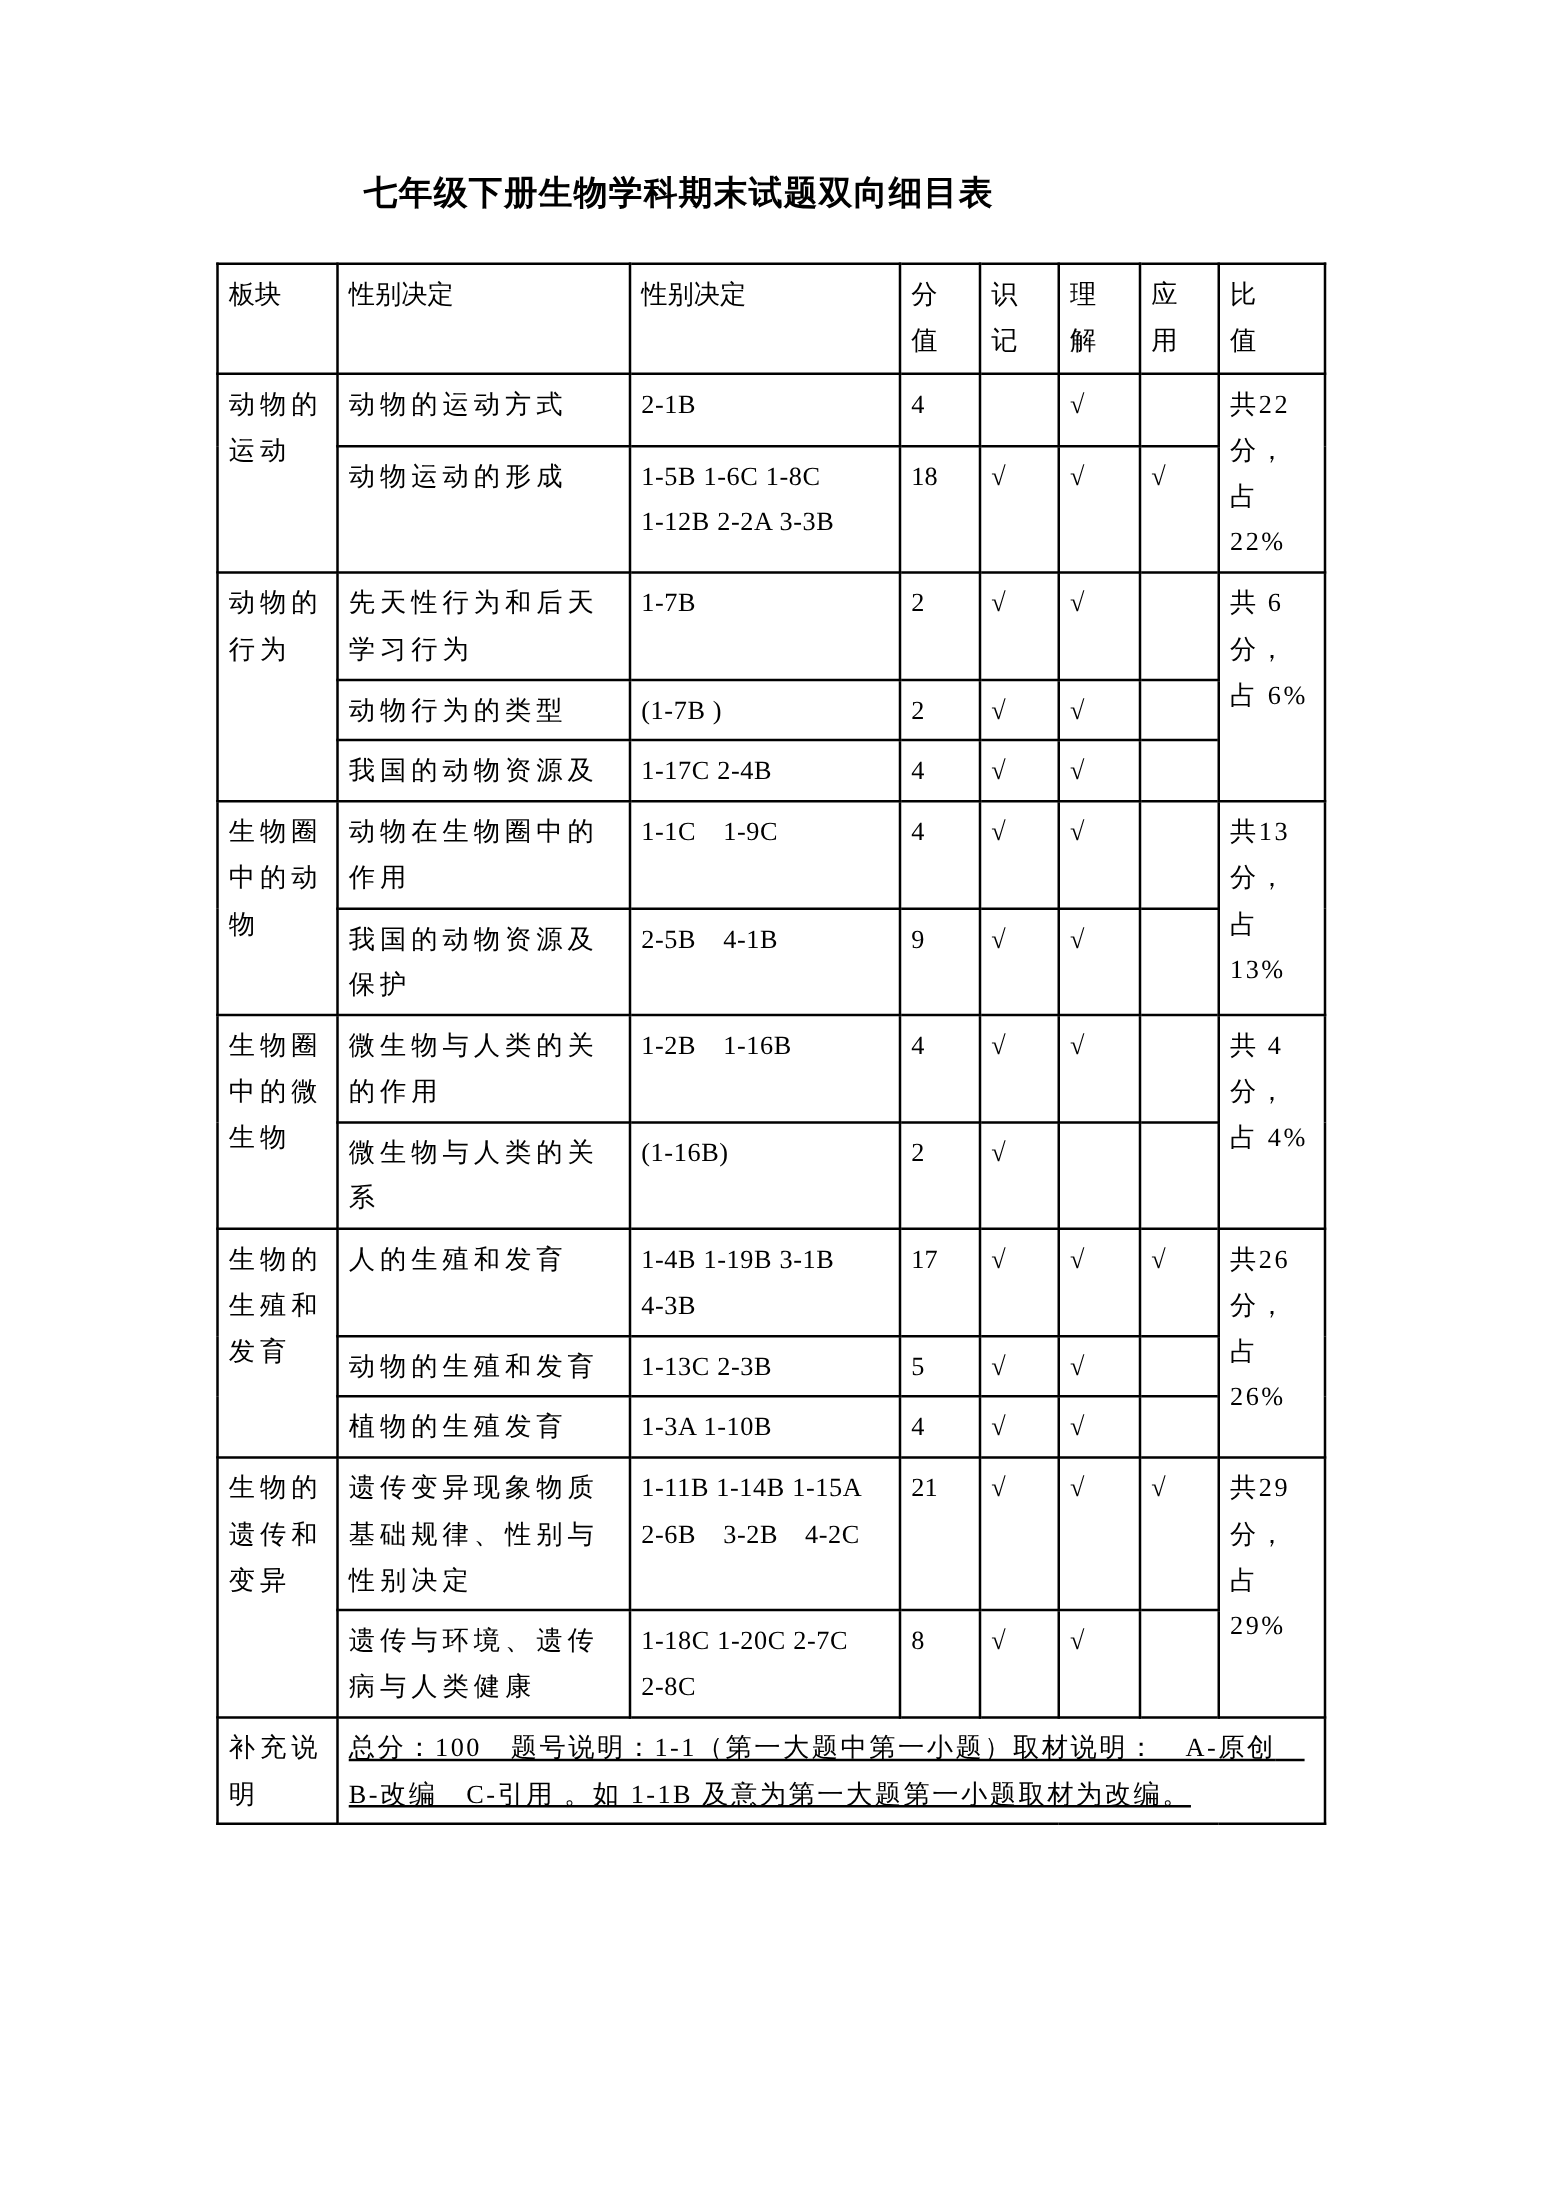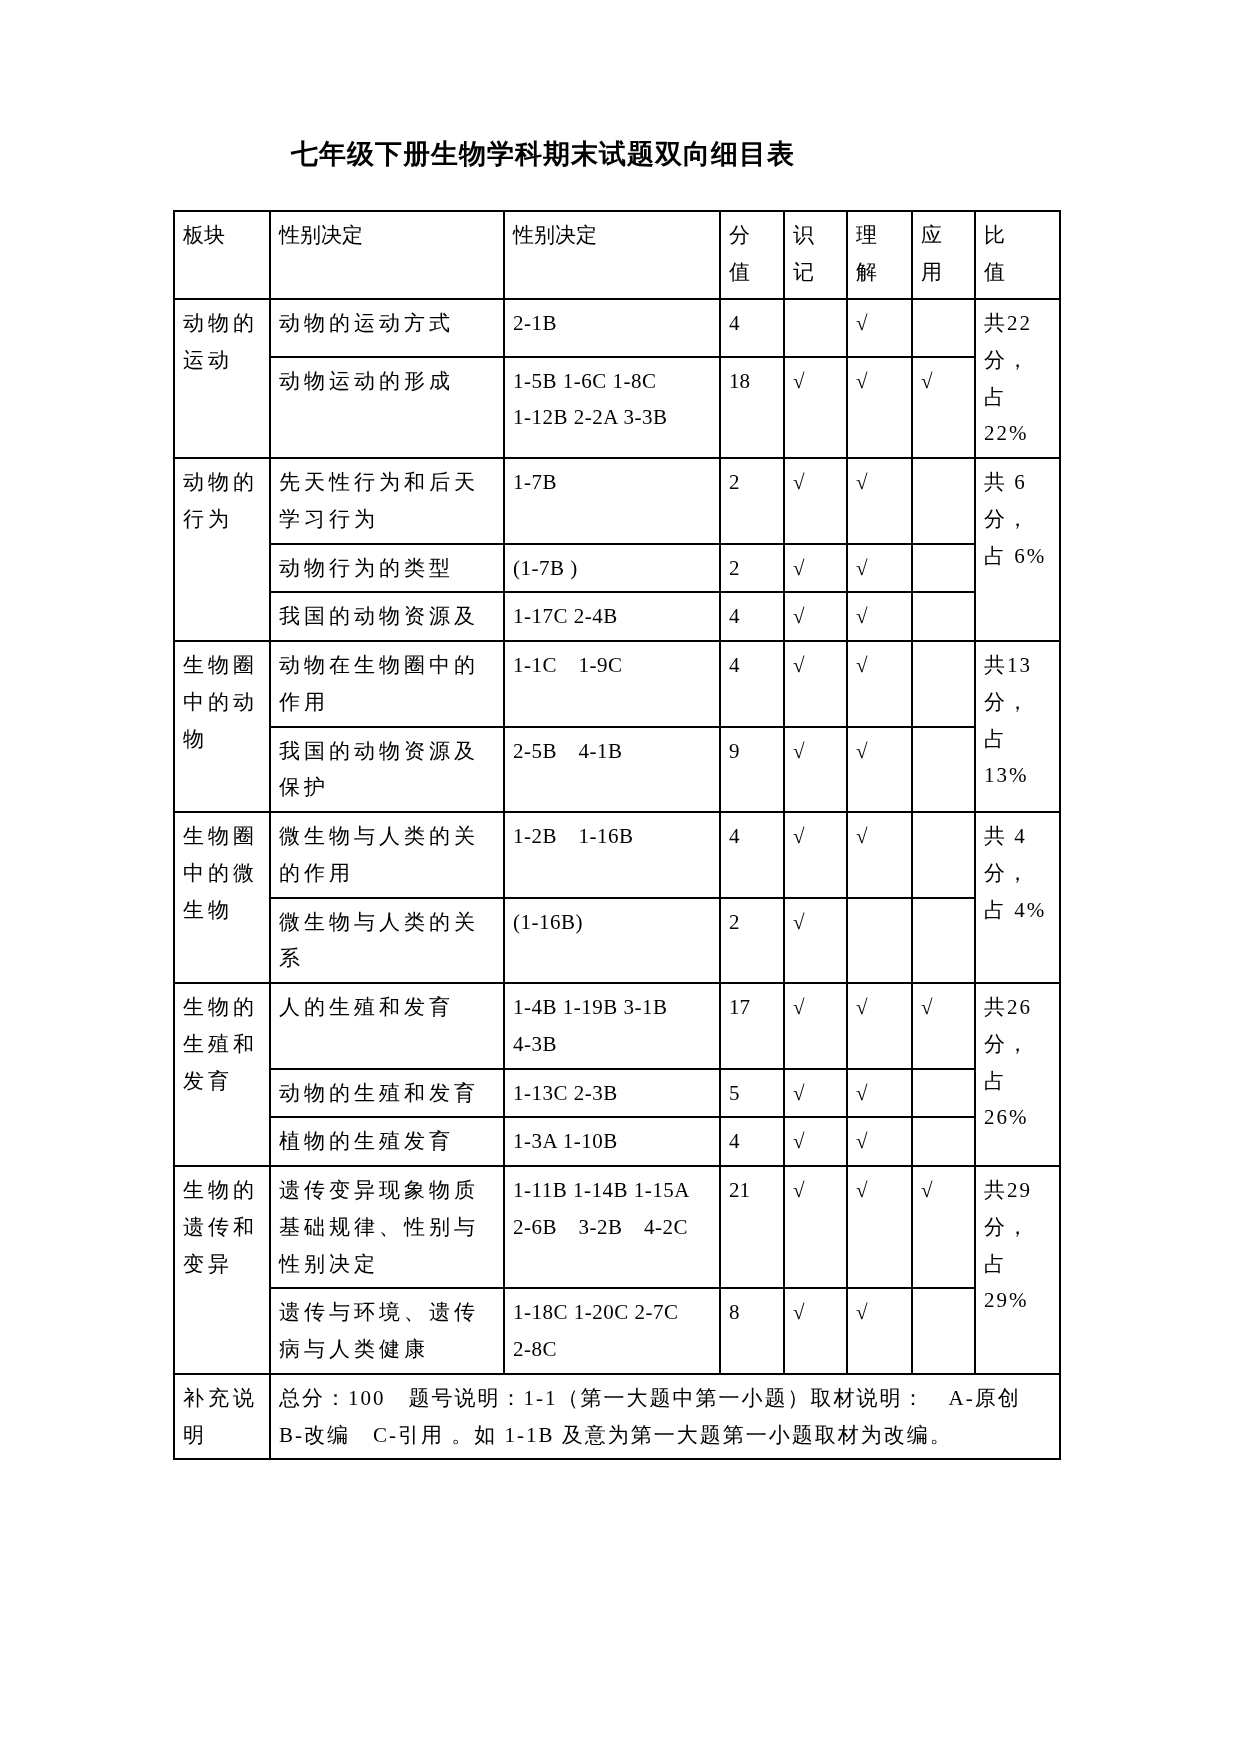--- a/index.html
+++ b/index.html
@@ -55,20 +55,21 @@
   }
   td.content { letter-spacing: 4px; }
   td.items   { letter-spacing: 0.5px; font-size: 20px; }
   td.score   { letter-spacing: 0; font-size: 22px; padding-left: 10px; }
   td.check   { text-align: center; letter-spacing: 0; font-size: 20px; }
   td.ratio   { letter-spacing: 2px; }
   td.note    {
     letter-spacing: 2px;
     line-height: 1.9;
     white-space: normal;
+    text-decoration: underline;
   }
 </style>
 </head>
 <body>
 
 <div class="page">
 
   <div class="doc-title">七年级下册生物学科期末试题双向细目表</div>
 
   <table class="spec">

